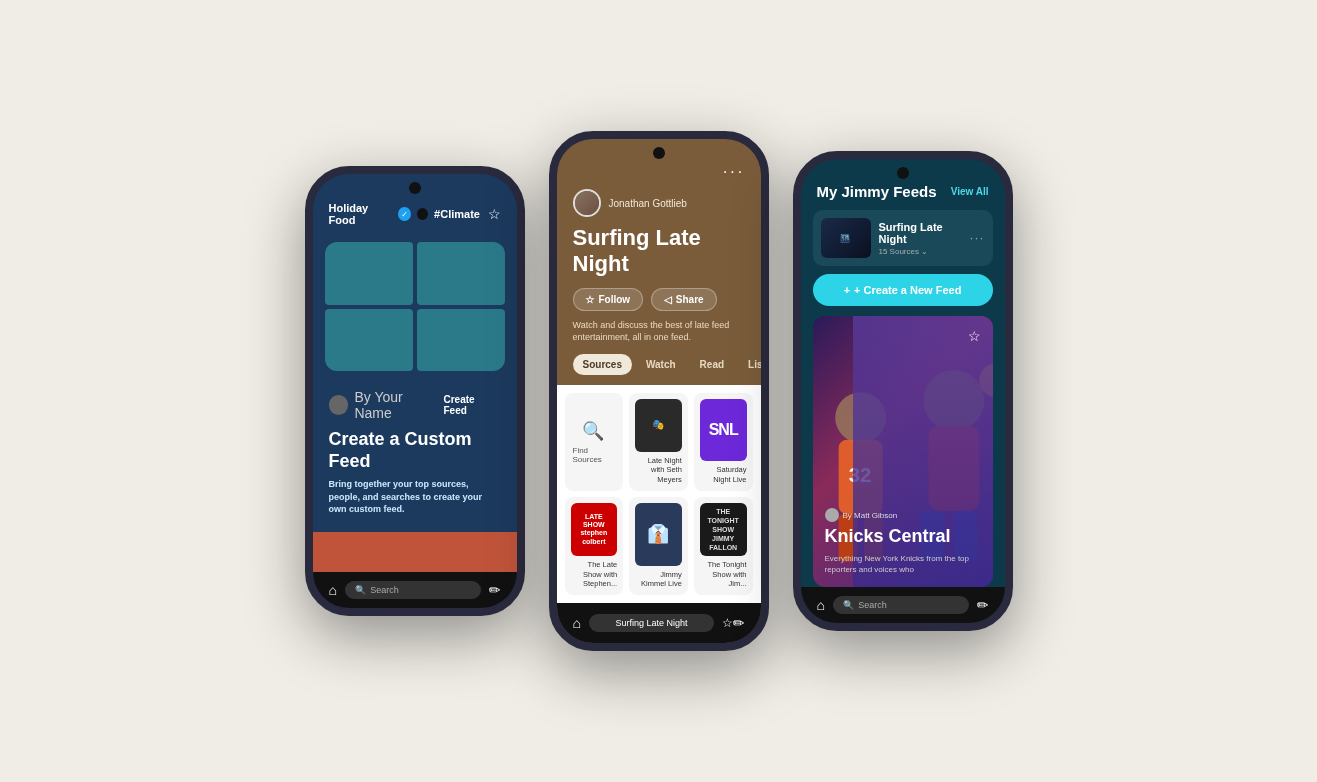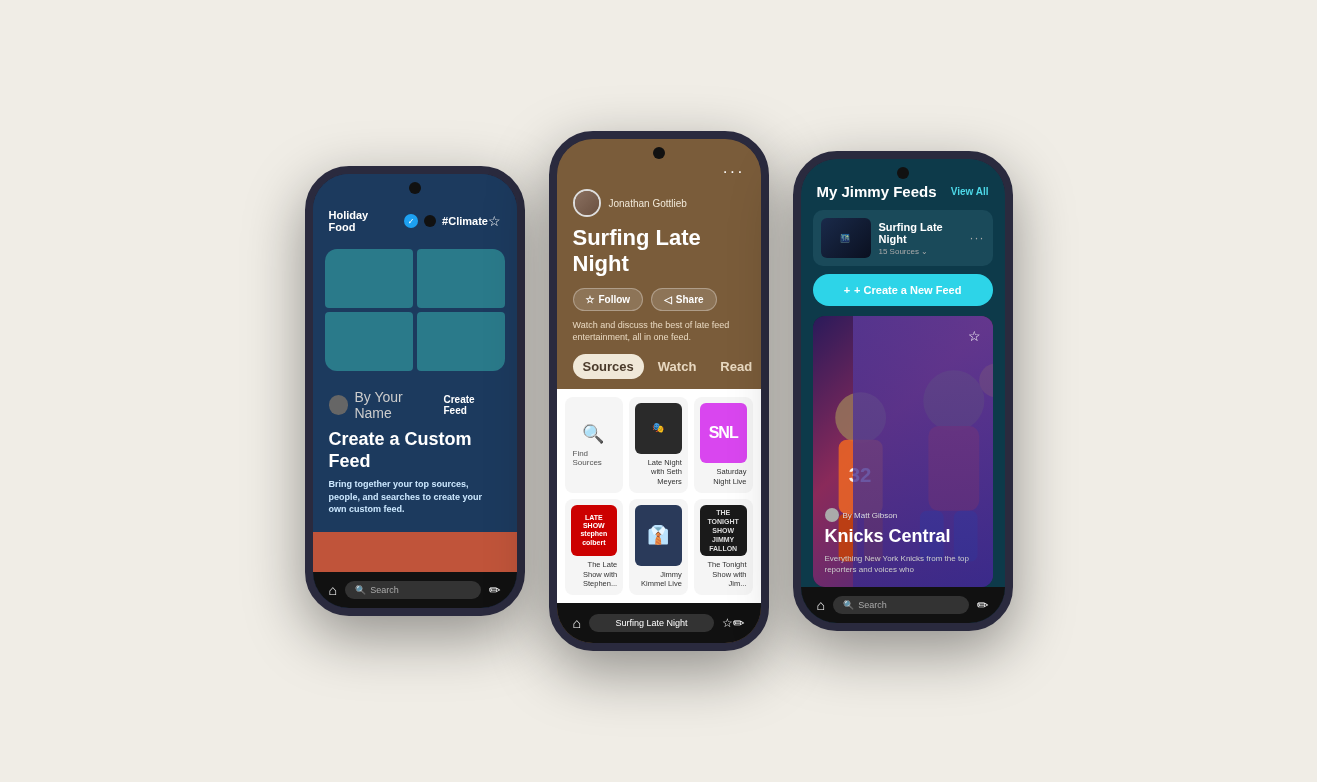--- a/index.html
+++ b/index.html
@@ -48,22 +48,23 @@
       height: 100%;
       background: #1c3a5e;
       display: flex;
       flex-direction: column;
       overflow: hidden;
     }
     .phone-1-header {
       display: flex;
       align-items: center;
       justify-content: space-between;
-      padding: 35px 16px 8px;
+      padding: 28px 16px 8px;
       background: #1c3a5e;
+      gap: 8px;
     }
     .phone-1-header-left {
       display: flex;
       align-items: center;
       gap: 6px;
     }
     .header-tag {
       color: #fff;
       font-size: 11px;
       font-weight: 600;
@@ -255,21 +256,21 @@
     }
     .phone-2-tabs {
       display: flex;
       align-items: center;
       gap: 4px;
       padding: 0 16px 10px;
     }
     .tab-pill {
       padding: 5px 10px;
       border-radius: 14px;
-      font-size: 13px;
+      font-size: 10px;
       font-weight: 600;
       color: #4a3a2a;
       background: #f0e8d8;
       cursor: pointer;
     }
     .tab-pill-inactive {
       background: transparent;
       color: #e8d8c0;
     }
     .phone-2-grid {
@@ -487,21 +488,21 @@
       background: #111;
       display: flex;
       align-items: center;
       justify-content: space-around;
       padding: 0 16px;
       flex-shrink: 0;
     }
 
     
     .snl-card-bg {
-      background: #d946ef;
+      background: #6d28d9;
       width: 100%;
       height: 100%;
       display: flex;
       align-items: center;
       justify-content: center;
       color: #fff;
       font-size: 14px;
       font-weight: 800;
     }
     .late-night-bg {

